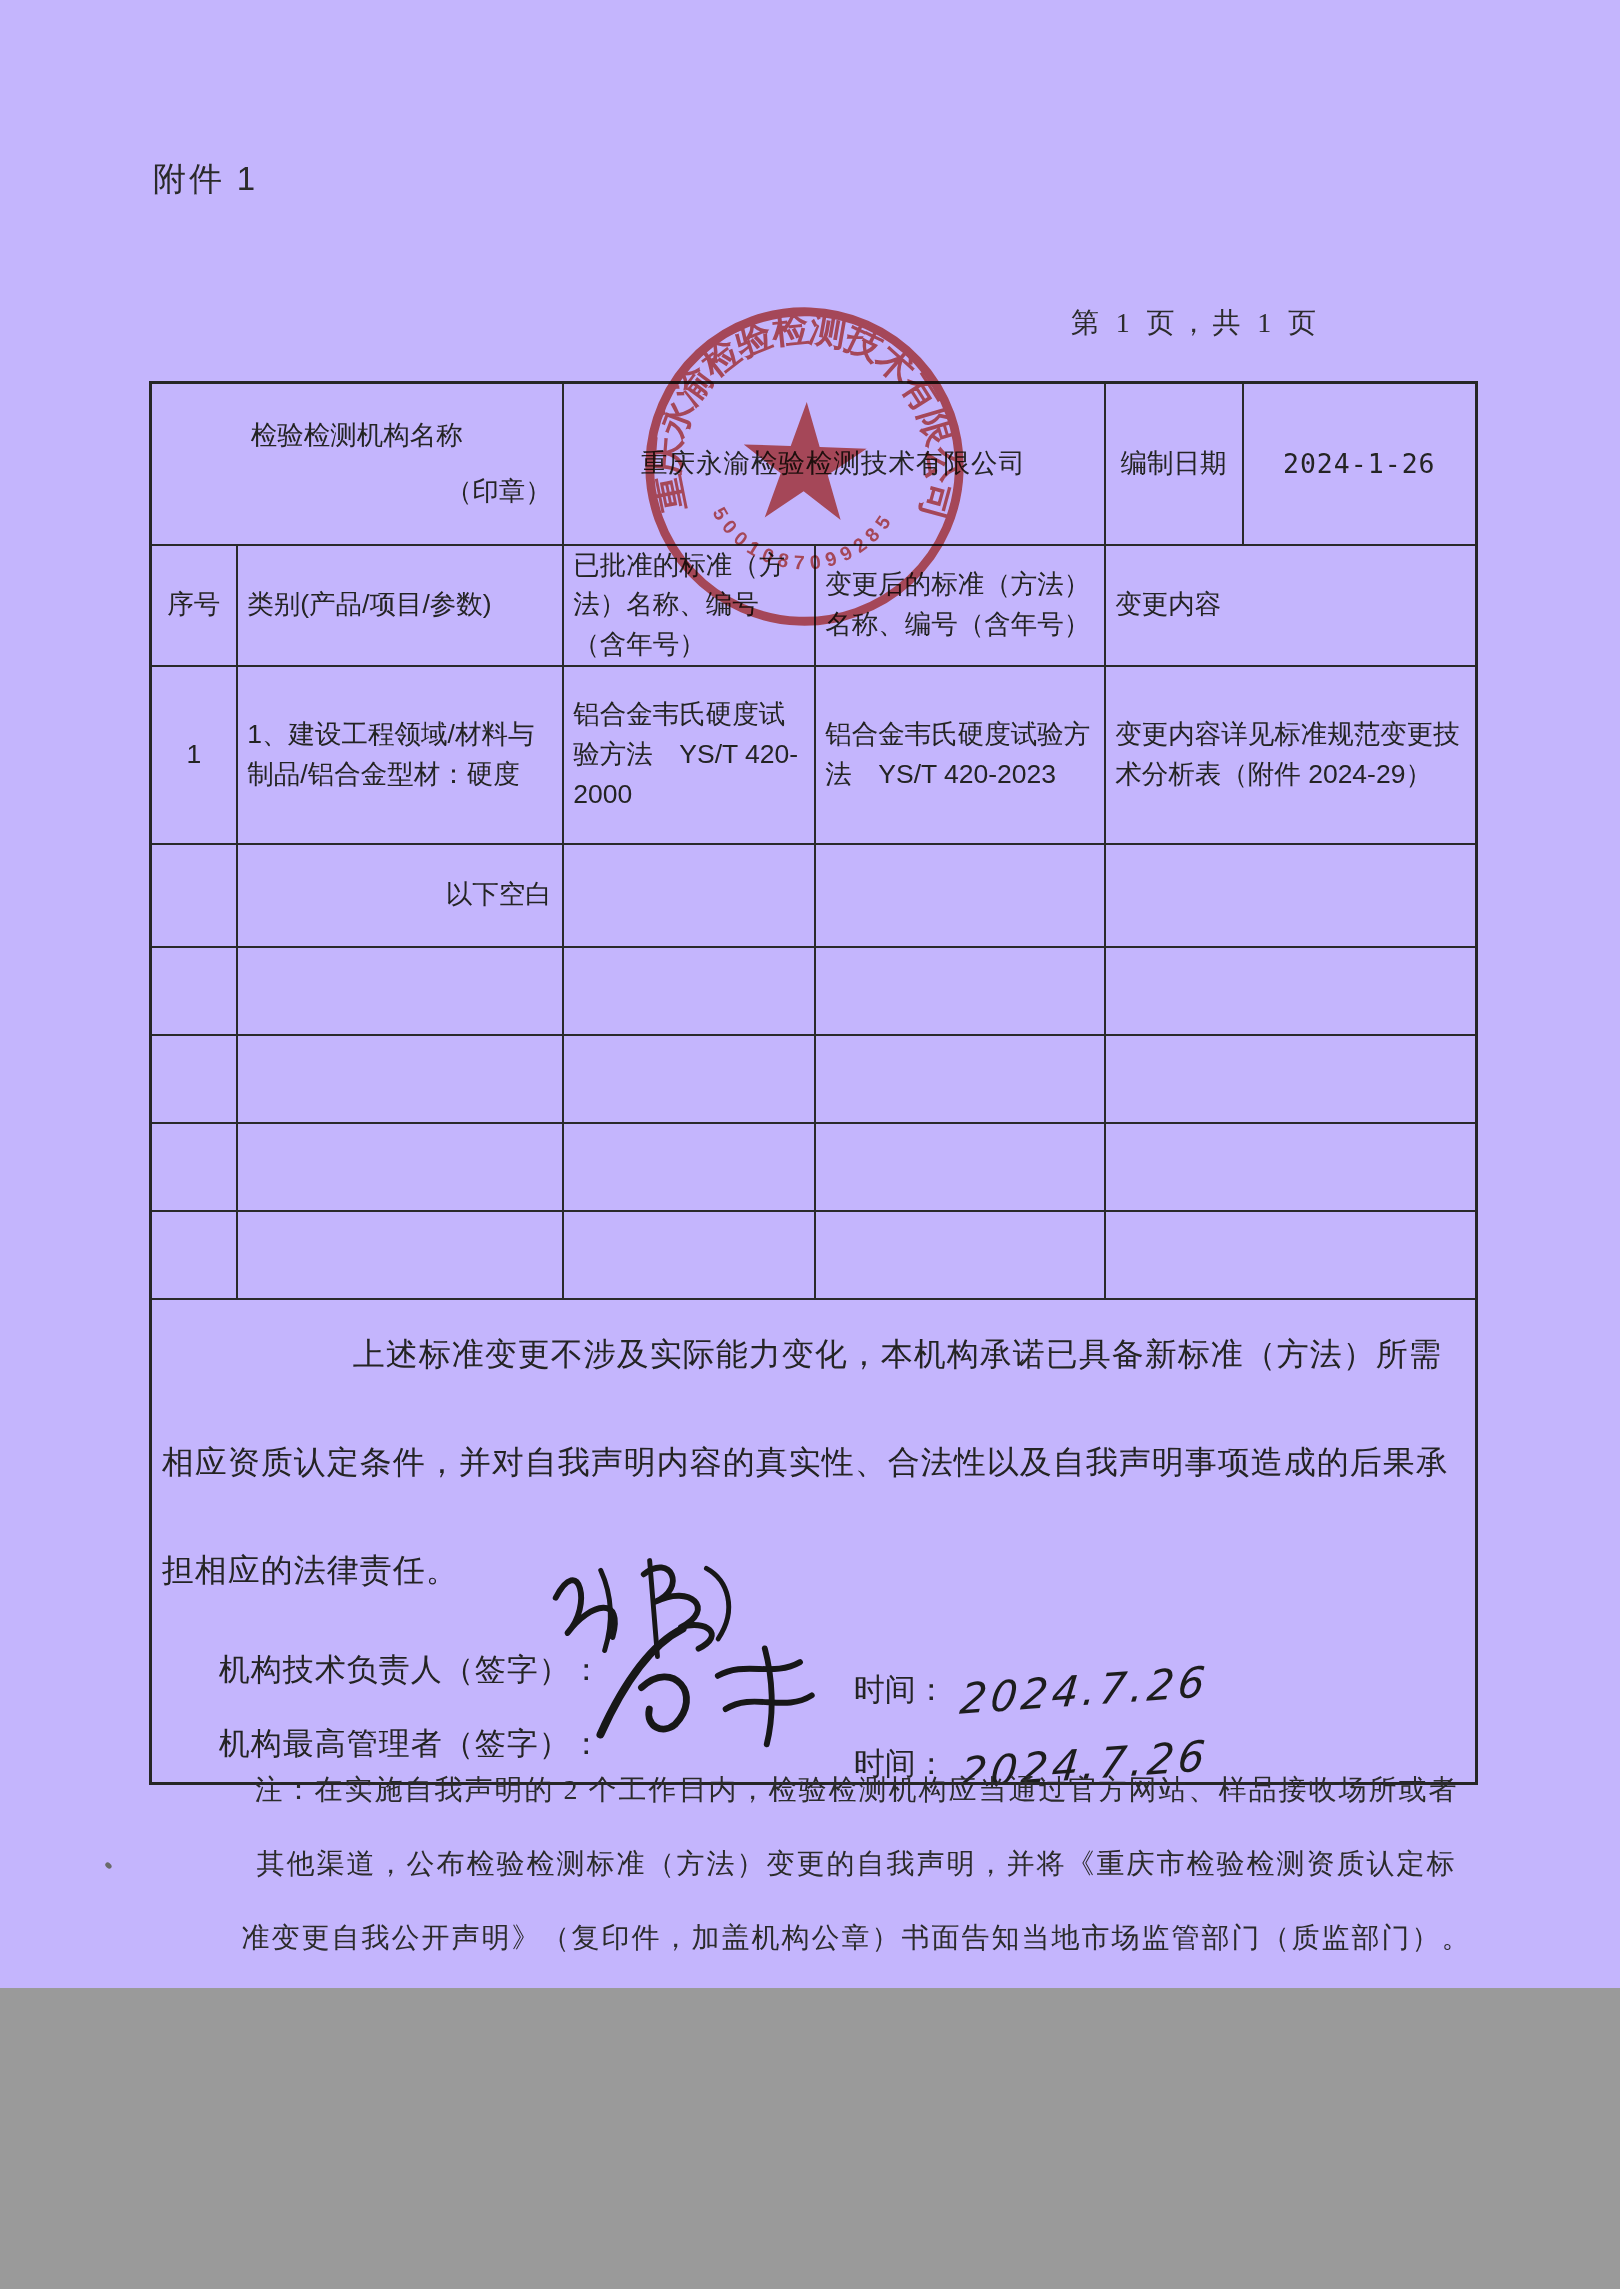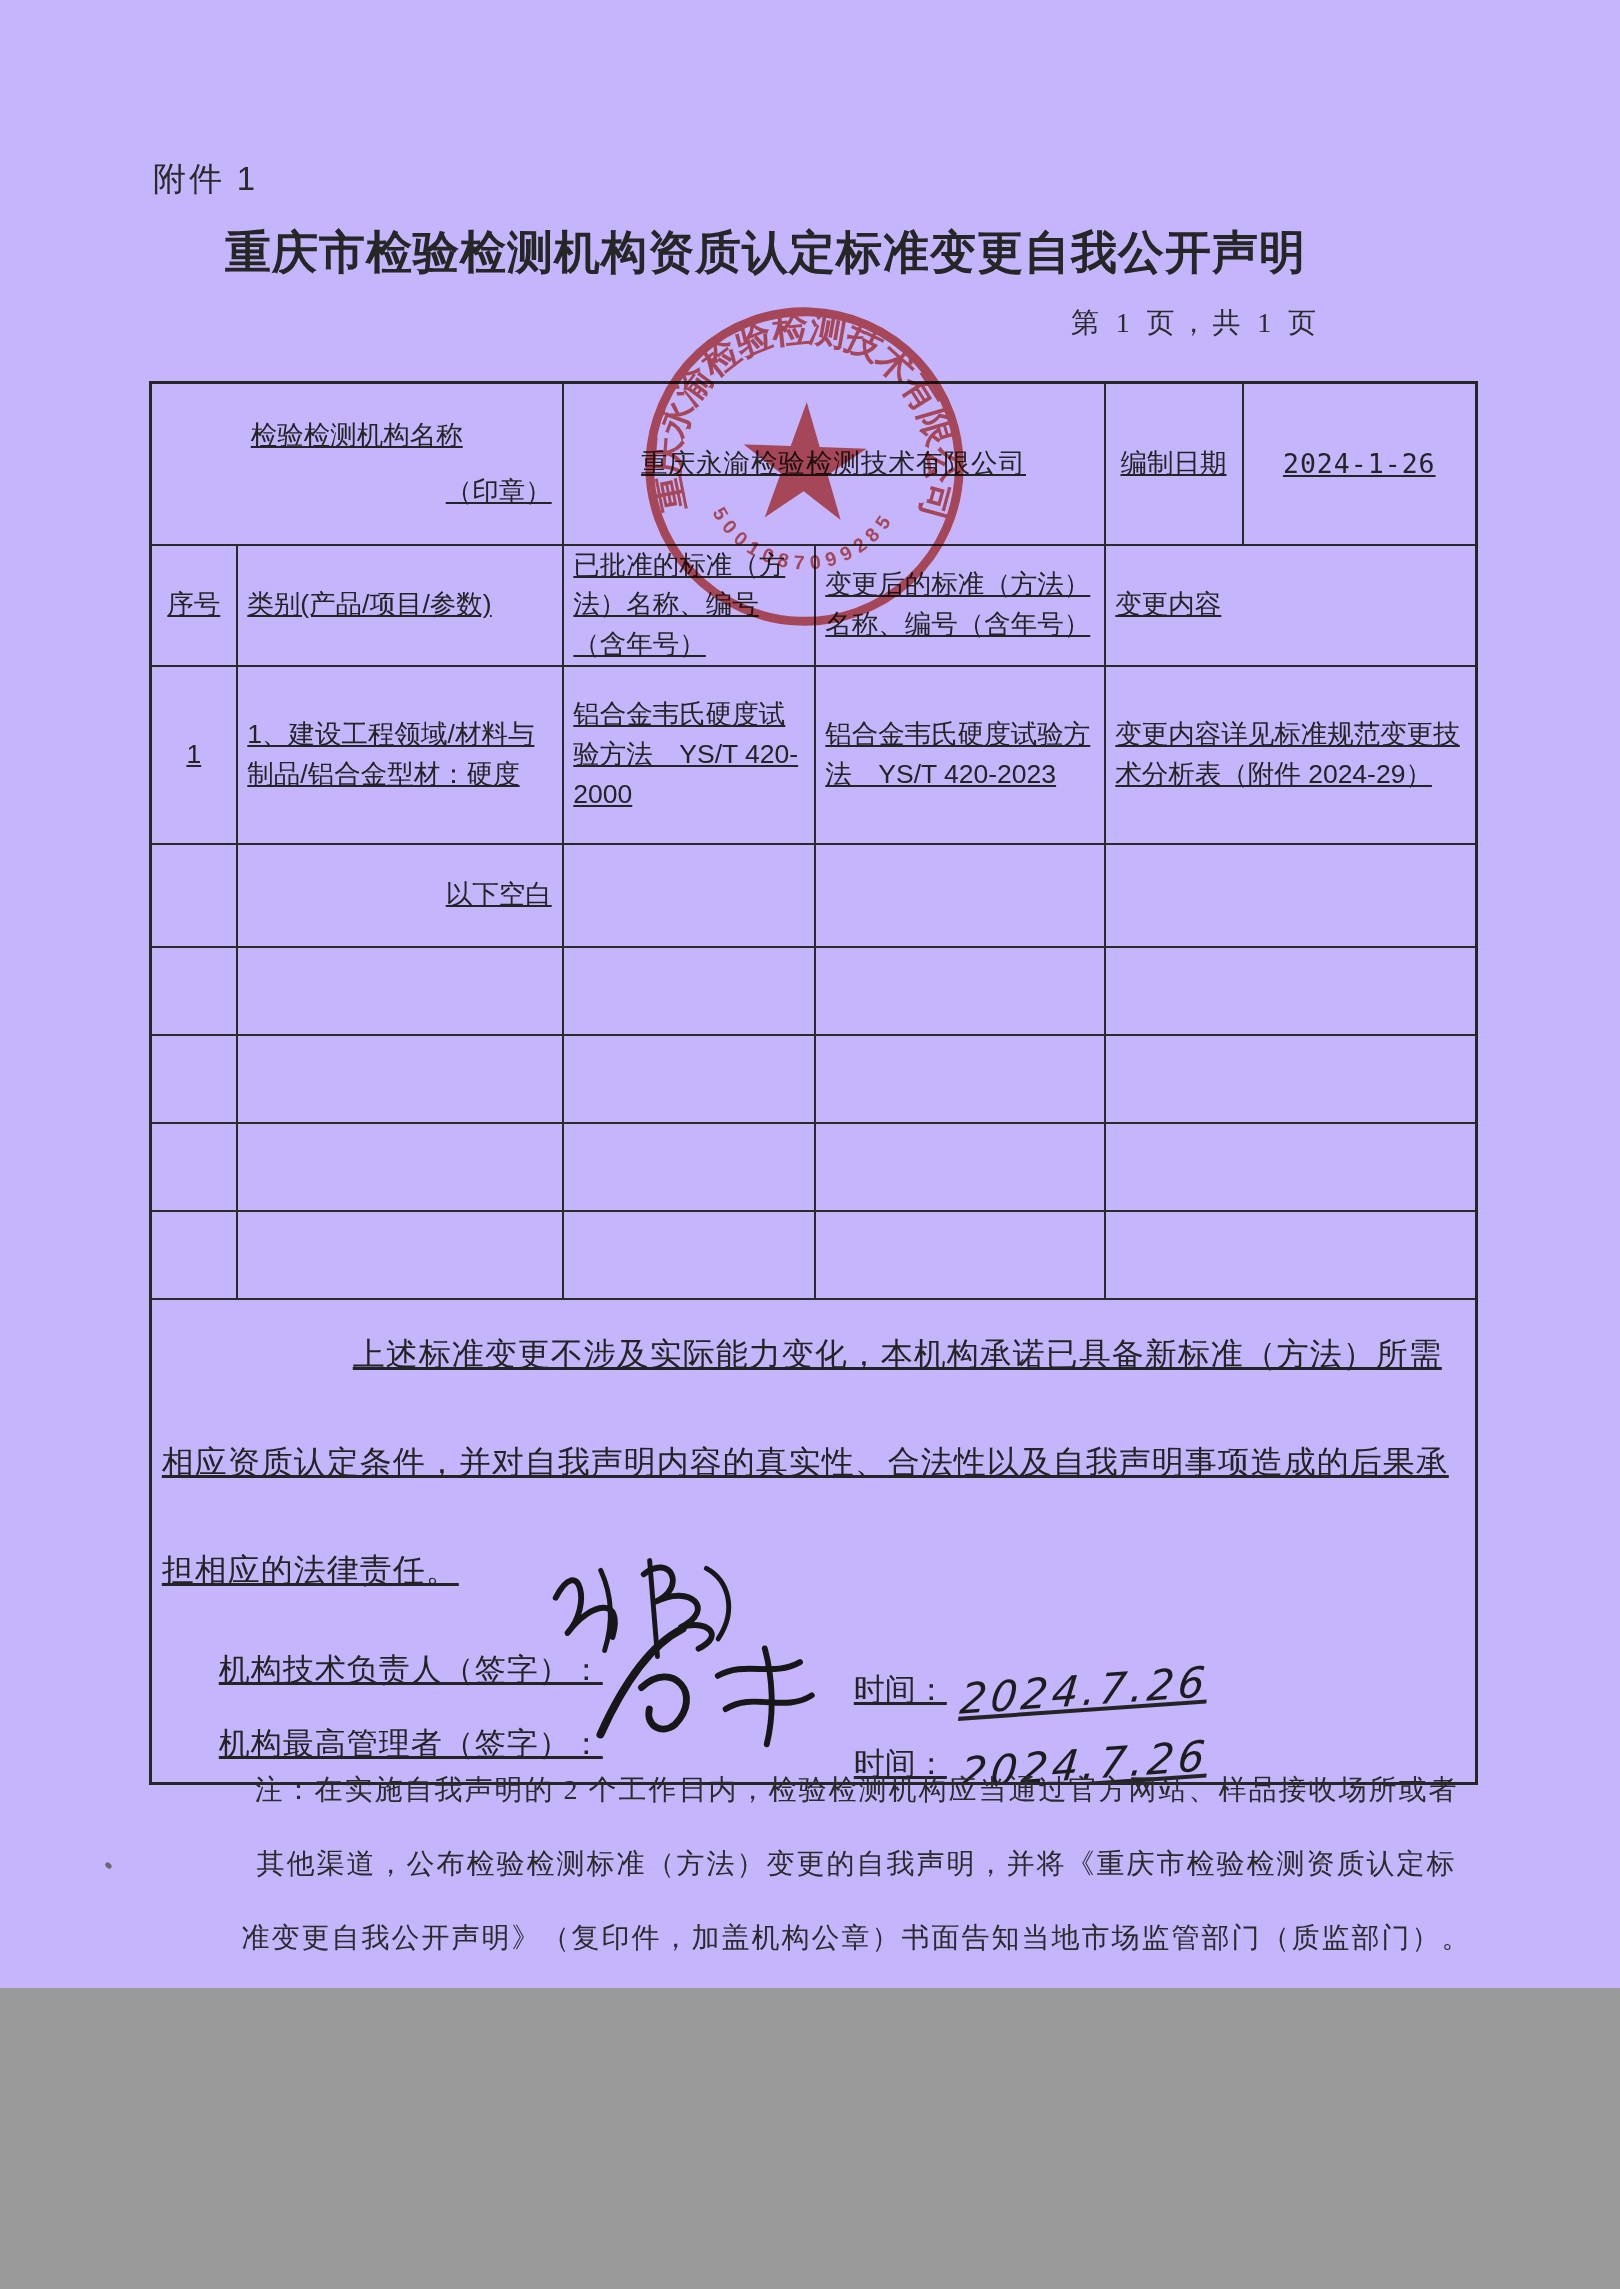--- a/index.html
+++ b/index.html
@@ -32,21 +32,20 @@
     position:absolute;left:149px;top:381px;
     width:1326px;border-collapse:collapse;table-layout:fixed;
     border:3.9px solid #262626;
   }
   table.form td{
     border:2px solid #2a2a2a;
     padding:0 9.8px;
     font-size:26.5px;line-height:1.5;color:#242424;
     vertical-align:middle;
     overflow:hidden;
-    text-decoration:underline;
   }
   tr.r-org{height:162px;}
   tr.r-contact{height:79px;}
   tr.r-head{height:96px;}
   tr.r-data{height:178px;}
   tr.r-blanklabel{height:103px;text-align:right;}
   tr.r-empty{height:88px;}
   tr.r-statement{height:403px;}
   td.center{text-align:center;}
   td.left-pad{padding-left:17.6px;}
@@ -104,21 +103,20 @@
   .speck{position:absolute;background:#6a6a6a;border-radius:50%;}
   .speck.s1{left:105px;top:1863px;width:6.9px;height:4.9px;transform:rotate(40deg);}
   .speck.s2{left:1319px;top:1858px;width:4.9px;height:4.9px;opacity:.7;}
 </style>
 </head>
 <body>
 
 <div class="page">
 
   <div class="attachment">附件 1</div>
-  <div class="doc-title">重庆市检验检测机构资质认定标准变更自我公开声明</div>
   <div class="page-indicator">第 1 页，共 1 页</div>
 
   <table class="form">
     <colgroup>
       <col style="width:86px">
         <col style="width:122px">
         <col style="width:204px">
       <col style="width:252px">
         <col style="width:290px">
         <col style="width:138px">

